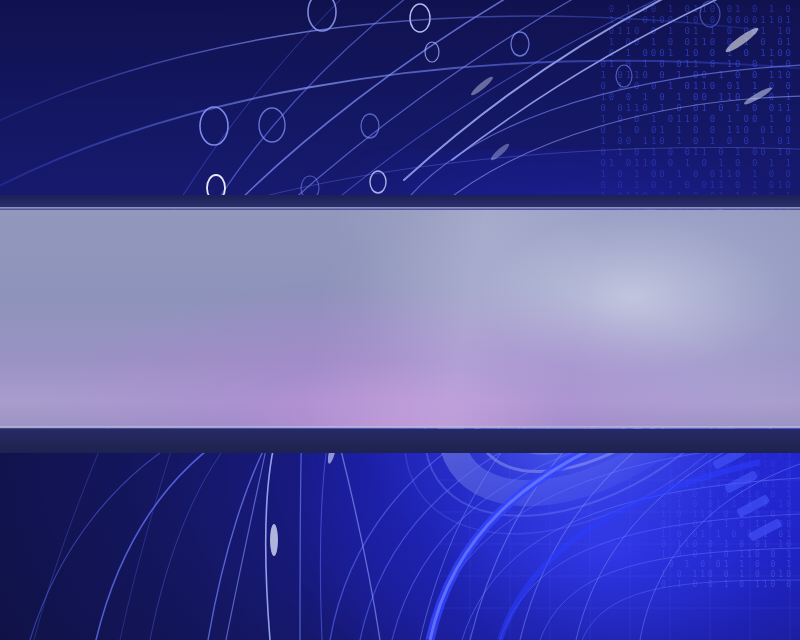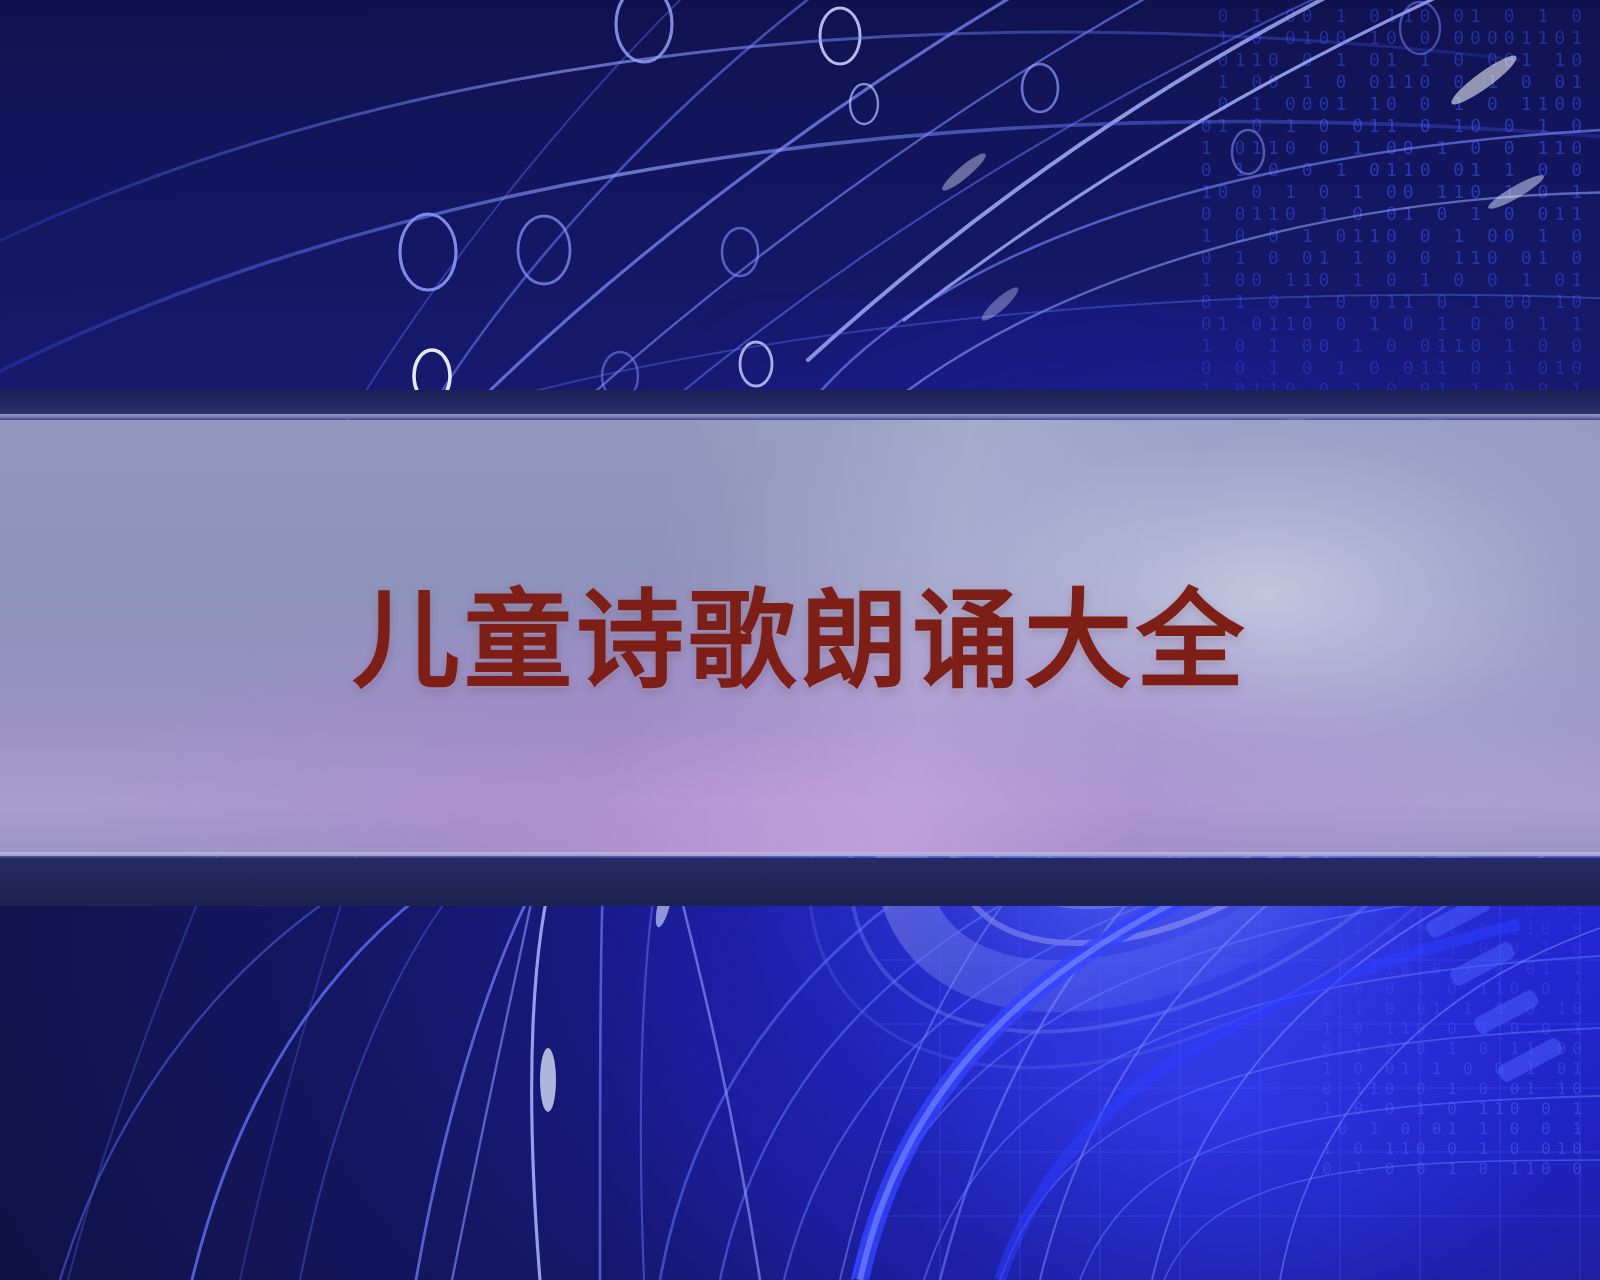--- a/index.html
+++ b/index.html
@@ -313,17 +313,14 @@
     </g>
   </svg>
 
   <div class="bar-top"></div>
   <div class="bar-top-hi"></div>
   <div class="band"></div>
   <div class="band-sheen"></div>
   <div class="bar-bot-hi"></div>
   <div class="bar-bot"></div>
 
-  <div class="title-wrap">
-    <div class="title">儿童诗歌朗诵大全</div>
-  </div>
 
 </div>
 
 </body></html>

